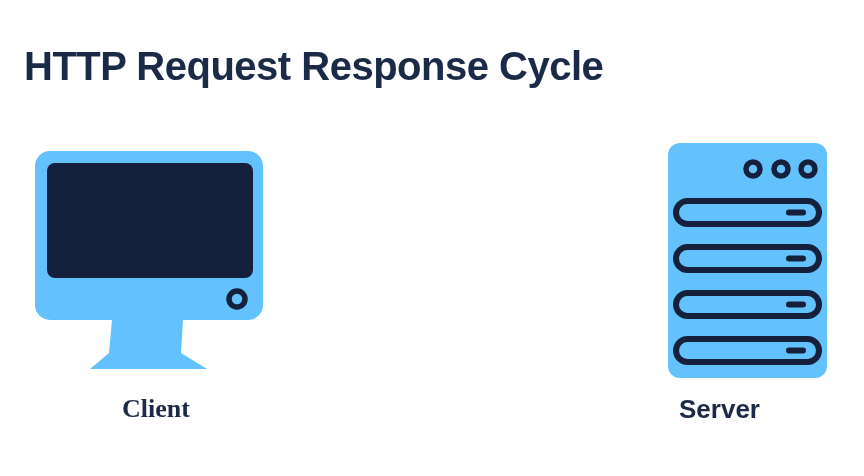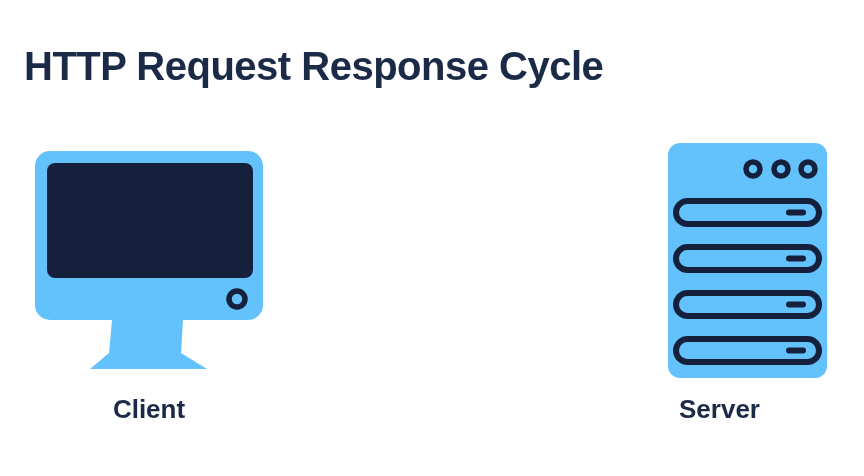--- a/index.html
+++ b/index.html
@@ -35,21 +35,21 @@
   .icon-server { position: absolute; left: 668px; top: 143px; }
   .node-label {
     position: absolute;
     top: 396px;
     text-align: center;
     font-size: 26px;
     line-height: 1;
     font-weight: bold;
     color: var(--text-navy);
   }
-  .label-client { left: 35px; width: 228px; }
+  .label-client { left: 42px; width: 228px; font-family: Liberation Serif, serif; }
   .label-server { left: 640px; width: 159px; }
   .fill-blue { fill: var(--accent-blue); }
   .fill-navy { fill: var(--icon-navy); }
   .ring-navy { fill: none; stroke: var(--icon-navy); }
 </style>
 </head>
 <body>
 
 <div class="canvas">
 

